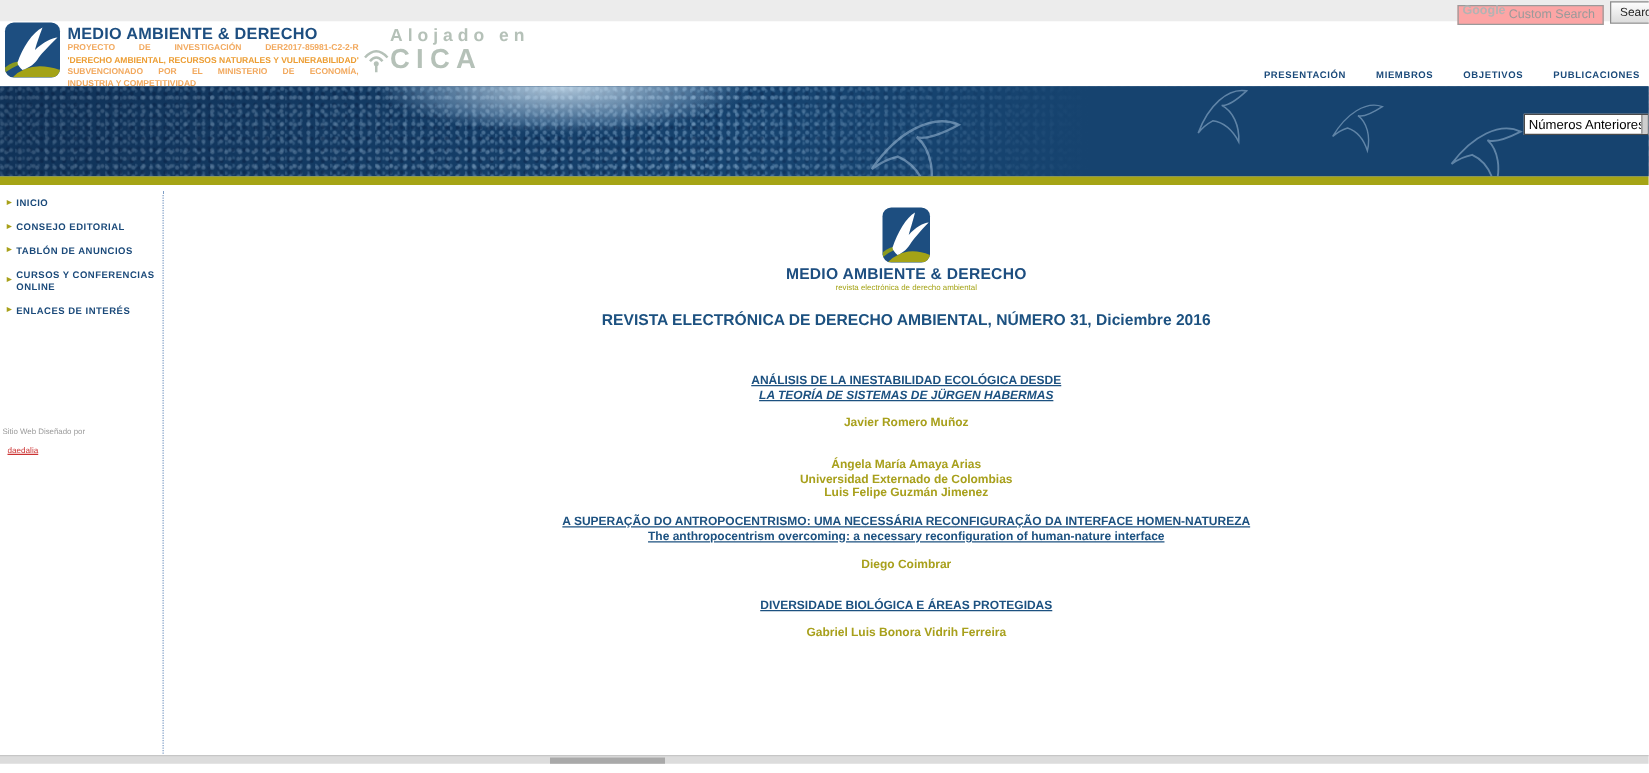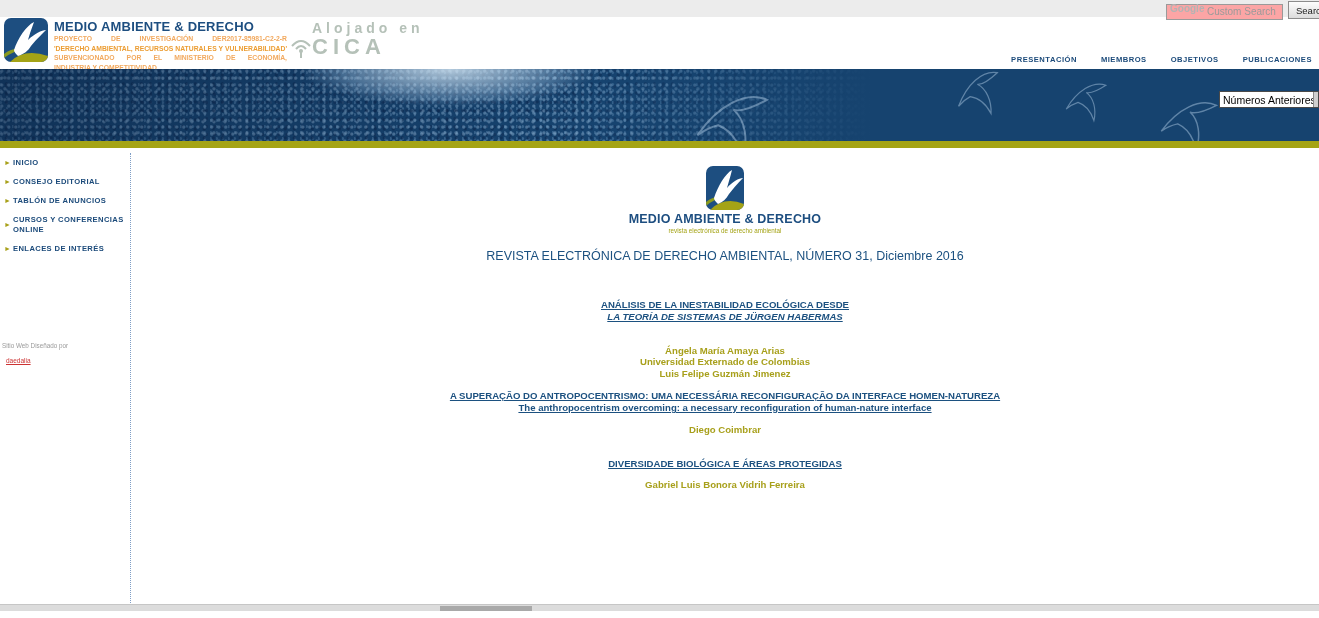--- a/index.html
+++ b/index.html
@@ -73,21 +73,21 @@
 
   .vdivider { position:absolute; left:130px; top:5px; height:452px; border-left:1px dotted #7f9ec6; }
 
   .main { position:absolute; left:131px; top:0; width:1188px; height:100%; text-align:center; }
 
   .center-logo { margin-top:18px; display:inline-block; }
   .center-logo-sq { width:38px; height:44px; border-radius:7px; background:#1d4e80; position:relative; overflow:hidden; margin:0 auto; }
   .center-logo-title { margin-top:2px; color:#1d4e80; font-size:12.5px; font-weight:bold; letter-spacing:.2px; }
   .center-logo-sub { color:#a4a316; font-size:6.3px; margin-top:1px; }
 
-  .issue-title { margin-top:12px; color:#1c5180; font-size:12.5px; font-weight:normal; }
+  .issue-title { margin-top:12px; color:#1c5180; font-size:12.5px; font-weight:bold; }
 
   .section { margin-top:41px; }
   .section-icon { width:28px; height:25px; border-radius:5px; background:#a8a019; display:inline-block; position:relative; }
   .section-label { margin-top:3px; color:#a8a019; font-size:8.5px; font-weight:bold; letter-spacing:1px; }
 
   .article { margin-top:22px; }
   .article:nth-of-type(1) { margin-top:36px; }
   .article:nth-of-type(3) { margin-top:11px; }
   .article-title .tline { display:block; color:#1c5180; font-size:9.6px; font-weight:bold;
                           line-height:11.8px; text-decoration:underline; cursor:pointer; }
@@ -229,20 +229,23 @@
 
     <div class="issue-title">REVISTA ELECTRÓNICA DE DERECHO AMBIENTAL, NÚMERO 31, Diciembre 2016</div>
 
 
     <div id="articles">
       <div class="article">
         <div class="article-title">
             <a class="tline" href="#">ANÁLISIS DE LA INESTABILIDAD ECOLÓGICA DESDE</a>
             <a class="tline it" href="#">LA TEORÍA DE SISTEMAS DE JÜRGEN HABERMAS</a>
           </div>
+        <div class="article-authors">
+            <div class="aline">Javier Romero Muñoz</div>
+          </div>
       </div>
 
       <div class="article">
         <div class="article-authors">
             <div class="aline">Ángela María Amaya Arias</div>
             <div class="aline">Universidad Externado de Colombias</div>
             <div class="aline">Luis Felipe Guzmán Jimenez</div>
           </div>
       </div>
 

